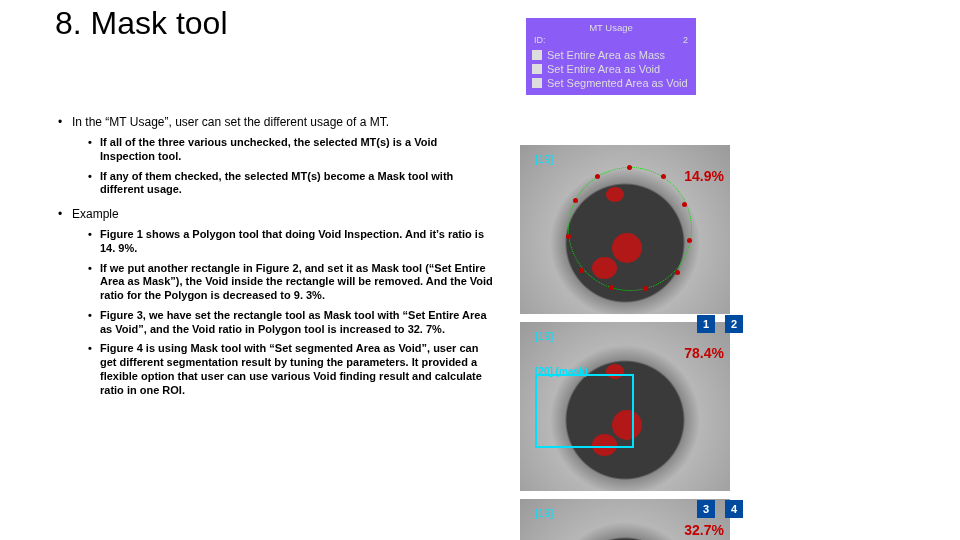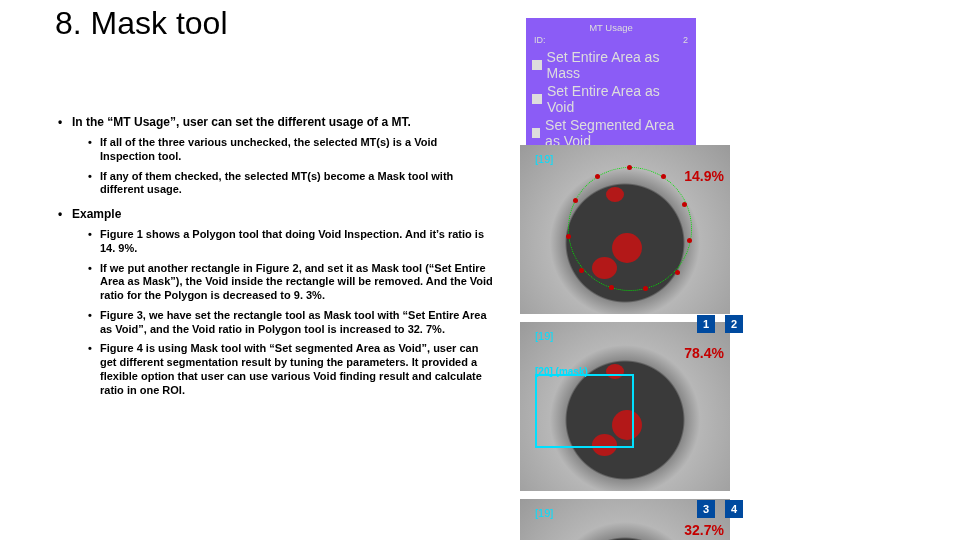--- a/index.html
+++ b/index.html
@@ -4,25 +4,25 @@
 <style>
 html,body{margin:0;padding:0;width:960px;height:540px;background:#fff;color:#000;font-family:"Segoe UI",Arial,sans-serif;overflow:hidden}
 .slide{position:relative;width:960px;height:540px}
 .title{position:absolute;left:55px;top:5px;font-size:32px;font-weight:300;font-family:"Segoe UI Light","Segoe UI",Arial,sans-serif}
 
 .mt-panel{position:absolute;left:526px;top:18px;width:170px;background:#8b5cf6;color:#ddd;font-size:9px;padding:4px 6px 6px;box-sizing:border-box}
 .mt-panel-title{text-align:center;font-size:9.5px;margin-bottom:2px}
 .mt-id-row{display:flex;justify-content:space-between;padding:0 2px 2px}
 .mt-row{display:flex;align-items:center;gap:5px;margin-top:2px}
 .mt-cb{width:10px;height:10px;background:#ddd;border:none}
-.mt-row span{font-size:14px}
+.mt-row span{font-size:11px}
 
 .col-text{position:absolute;left:58px;top:115px;width:437px}
 .b1{font-size:12px;line-height:1.25;padding-left:14px;position:relative;font-weight:700;margin-bottom:6px}
-.b1.lt{font-weight:700}
+.b1.lt{font-weight:400}
 .b1::before{content:"•";position:absolute;left:0;top:0}
 .b2{font-size:11px;line-height:1.25;font-weight:700;padding-left:42px;position:relative;margin-bottom:6px}
 .b2::before{content:"•";position:absolute;left:30px;top:0}
 .sec{margin-top:10px}
 
 .grid{position:absolute;left:520px;top:145px;width:430px}
 .cell{position:relative;width:210px;height:169px;background:radial-gradient(circle at 50% 58%, #3a3a3a 0 58px, #8a8a8a 60px, #b7b7b7 75px, #9a9a9a 100%);float:left;margin:0 5px 5px 0;overflow:hidden;border-bottom:3px solid #fff;border-right:3px solid #fff}
 .cell .blobA{position:absolute;left:92px;top:88px;width:30px;height:30px;background:#b31818;border-radius:50%}
 .cell .blobB{position:absolute;left:72px;top:112px;width:25px;height:22px;background:#b31818;border-radius:50%}
 .cell .blobC{position:absolute;left:86px;top:42px;width:18px;height:15px;background:#b31818;border-radius:50%}

